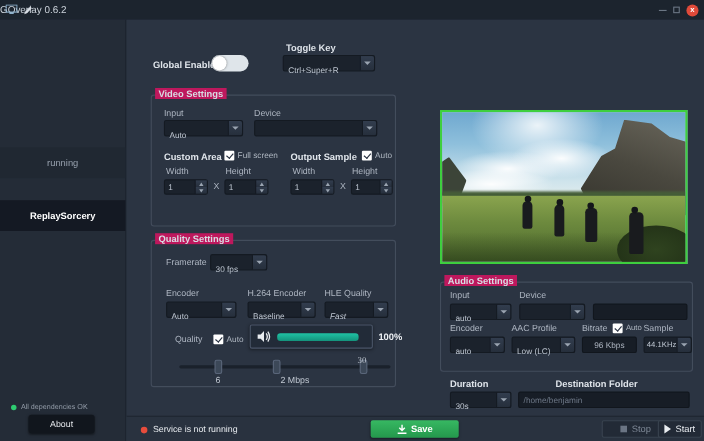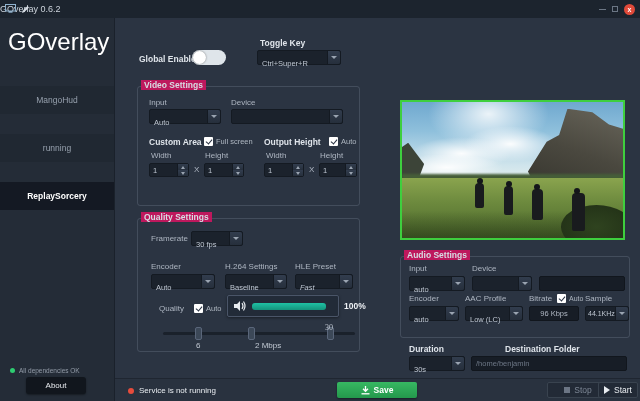--- a/index.html
+++ b/index.html
@@ -156,22 +156,20 @@
     <div class="tb-controls">
       <span class="min-glyph"></span>
       <span class="max-glyph"></span>
       <span class="close-btn">x</span>
     </div>
   </div>
 
   <div class="body">
 
     <div class="sidebar">
-      <div class="logo">GOverlay</div>
-      <div class="side-item" style="top:68px;">MangoHud</div>
       <div class="side-item" style="top:116px;">running</div>
       <div class="side-item selected" style="top:164px;">ReplaySorcery</div>
       <div class="deps">
         <span class="deps-dot"></span>
         <span class="deps-text">All dependencies OK</span>
       </div>
       <div class="about-btn">About</div>
     </div>
 
     <div class="main">
@@ -204,21 +202,21 @@
         <span class="arrow-btn">
             <span class="tri-down"></span>
           </span>
       </div>
 
       <div class="lab strong" style="left:34px;top:119px;">Custom Area</div>
       <div class="check" style="left:89px;top:119px;">
         <span class="box checked"></span>
         <span class="lbl">Full screen</span>
       </div>
-      <div class="lab strong" style="left:149px;top:119px;">Output Height</div>
+      <div class="lab strong" style="left:149px;top:119px;">Output Sample</div>
       <div class="check" style="left:214px;top:119px;">
         <span class="box checked"></span>
         <span class="lbl">Auto</span>
       </div>
 
       <div class="lab" style="left:36px;top:133px;">Width</div>
       <div class="lab" style="left:90px;top:133px;">Height</div>
       <div class="lab" style="left:151px;top:133px;">Width</div>
       <div class="lab" style="left:205px;top:133px;">Height</div>
 
@@ -274,22 +272,22 @@
 
       <div class="lab" style="left:36px;top:216px;">Framerate</div>
       <div class="dd" style="left:76px;top:213px;width:52px;">
         <span class="val">30 fps</span>
         <span class="arrow-btn">
             <span class="tri-down"></span>
           </span>
       </div>
 
       <div class="lab" style="left:36px;top:244px;">Encoder</div>
-      <div class="lab" style="left:110px;top:244px;">H.264 Settings</div>
-      <div class="lab" style="left:180px;top:244px;">HLE Preset</div>
+      <div class="lab" style="left:110px;top:244px;">H.264 Encoder</div>
+      <div class="lab" style="left:180px;top:244px;">HLE Quality</div>
       <div class="dd" style="left:36px;top:256px;width:64px;">
         <span class="val">Auto</span>
         <span class="arrow-btn">
             <span class="tri-down"></span>
           </span>
       </div>
       <div class="dd" style="left:110px;top:256px;width:62px;">
         <span class="val">Baseline</span>
         <span class="arrow-btn">
             <span class="tri-down"></span>

